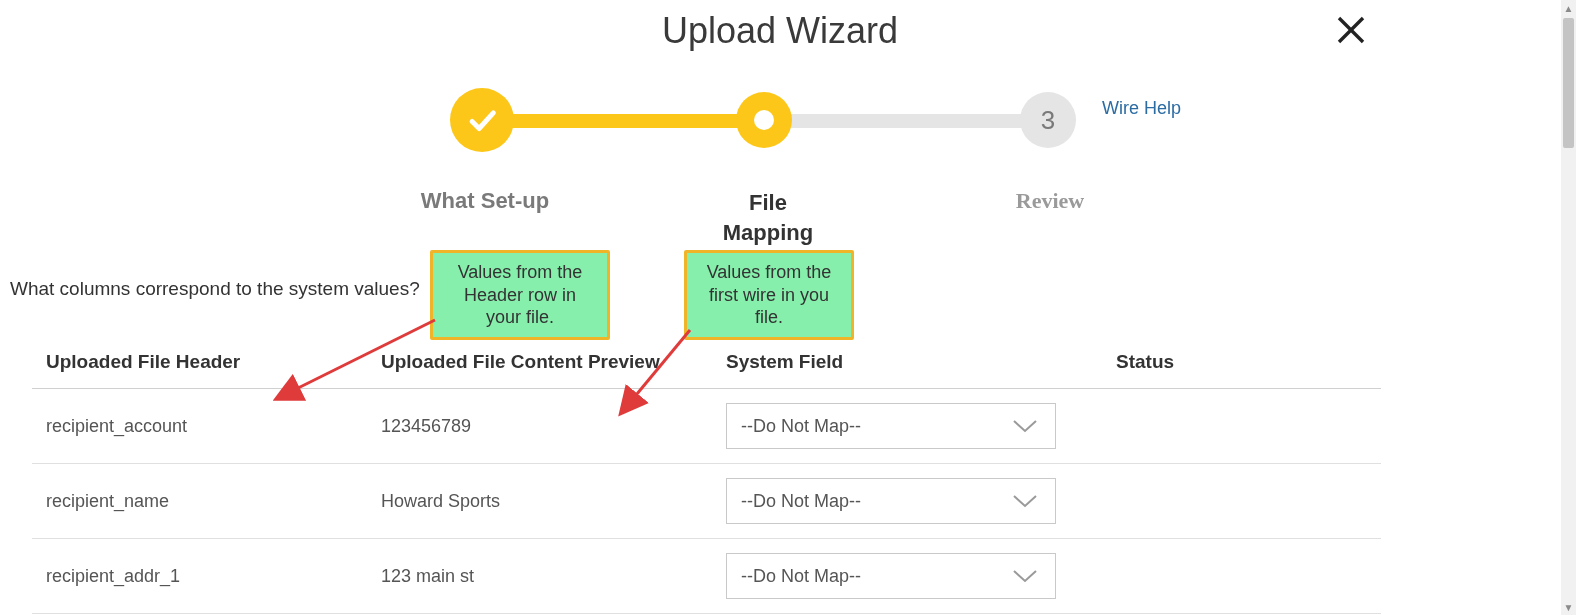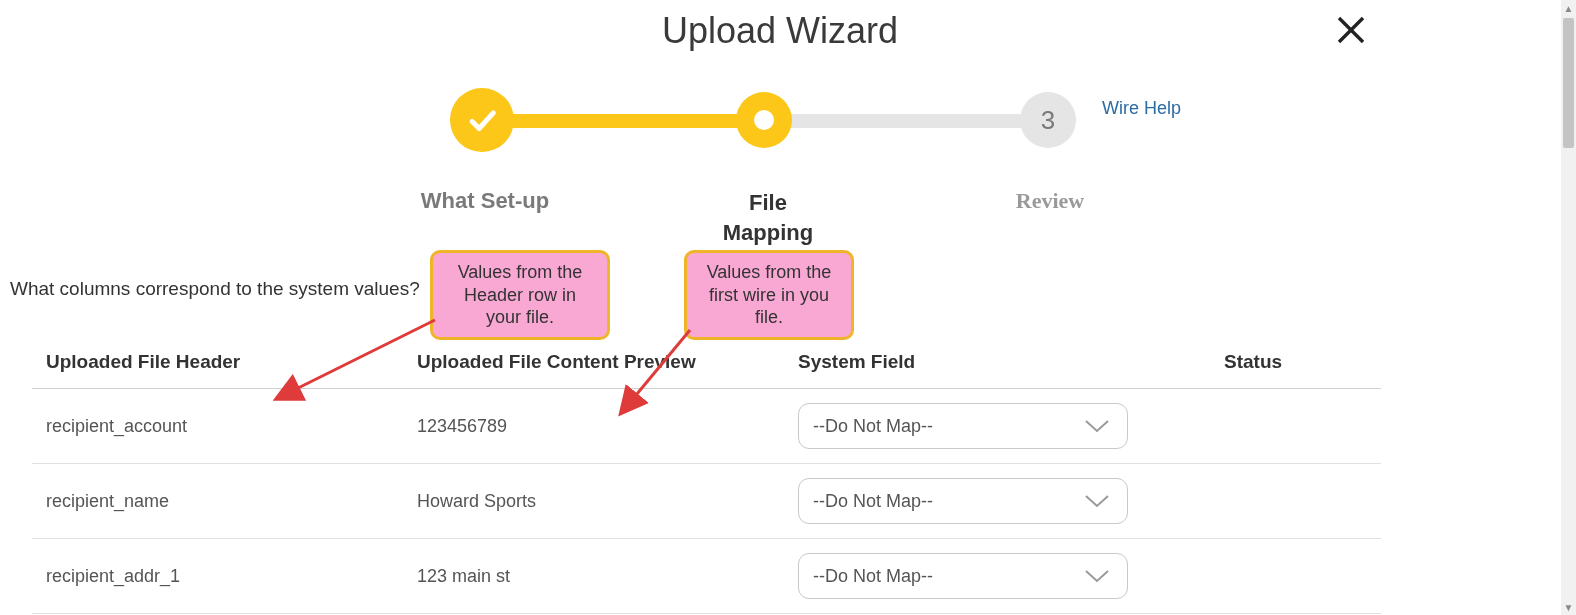--- a/index.html
+++ b/index.html
@@ -130,60 +130,59 @@
   .map-table {
     position: absolute;
     top: 336px;
     left: 32px;
     width: 1505px;
   }
   .hdr-row, .data-row {
     display: grid;
     grid-template-columns: 335px 345px 390px auto;
     align-items: center;
-    gap: 36px;
   }
   .hdr-row {
     height: 52px;
     border-bottom: 1px solid #d0d0d0;
     font-weight: 600;
     font-size: 19px;
     color: #333;
   }
   .hdr-row > div { padding-left: 14px; }
   .data-row {
     height: 74px;
     border-bottom: 1px solid #e0e0e0;
     font-size: 18px;
     color: #555;
   }
   .data-row > div { padding-left: 14px; }
   .select-box {
     width: 330px;
     height: 46px;
     border: 1px solid #c9c9c9;
-    border-radius: 11px;
+    border-radius: 0;
     background: #fff;
     display: flex;
     align-items: center;
     justify-content: space-between;
     padding: 0 16px 0 14px;
     box-sizing: border-box;
     color: #555;
     font-size: 18px;
     cursor: pointer;
   }
   .select-box svg { width: 28px; height: 16px; flex-shrink: 0; }
 
   
   .callout {
     position: absolute;
     border: 3px solid #f0b429;
-    border-radius: 10px;
-    background: #f9a8d4;
+    border-radius: 2px;
+    background: #86efac;
     padding: 8px 12px;
     font-size: 18px;
     color: #333;
     text-align: center;
     line-height: 1.25;
     box-sizing: border-box;
   }
   .callout.c1 { top: 250px; left: 430px; width: 180px; }
   .callout.c2 { top: 250px; left: 684px; width: 170px; }
 

